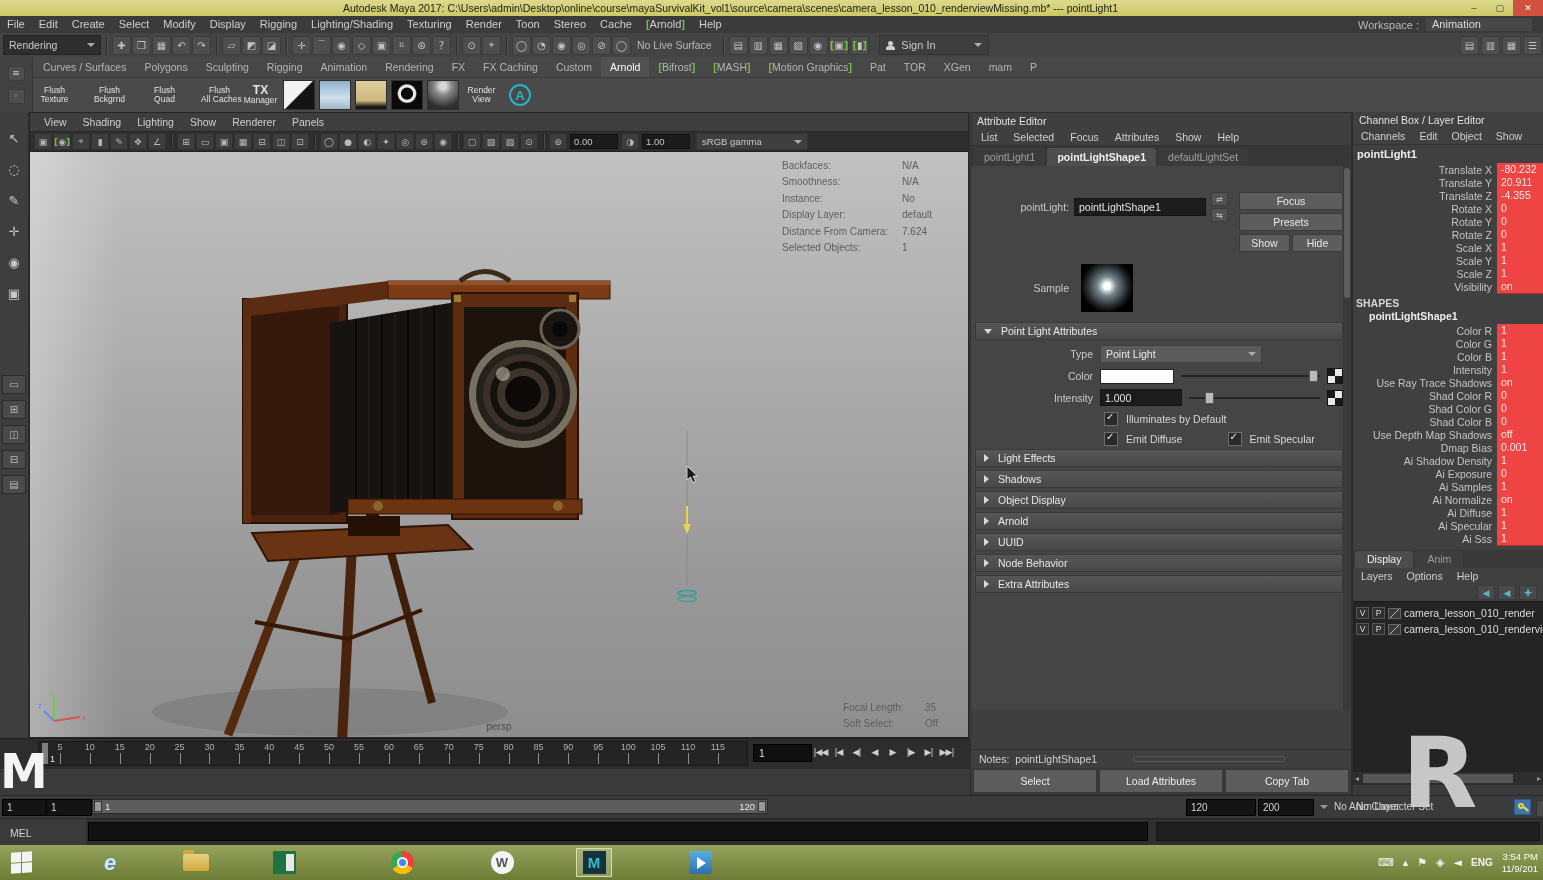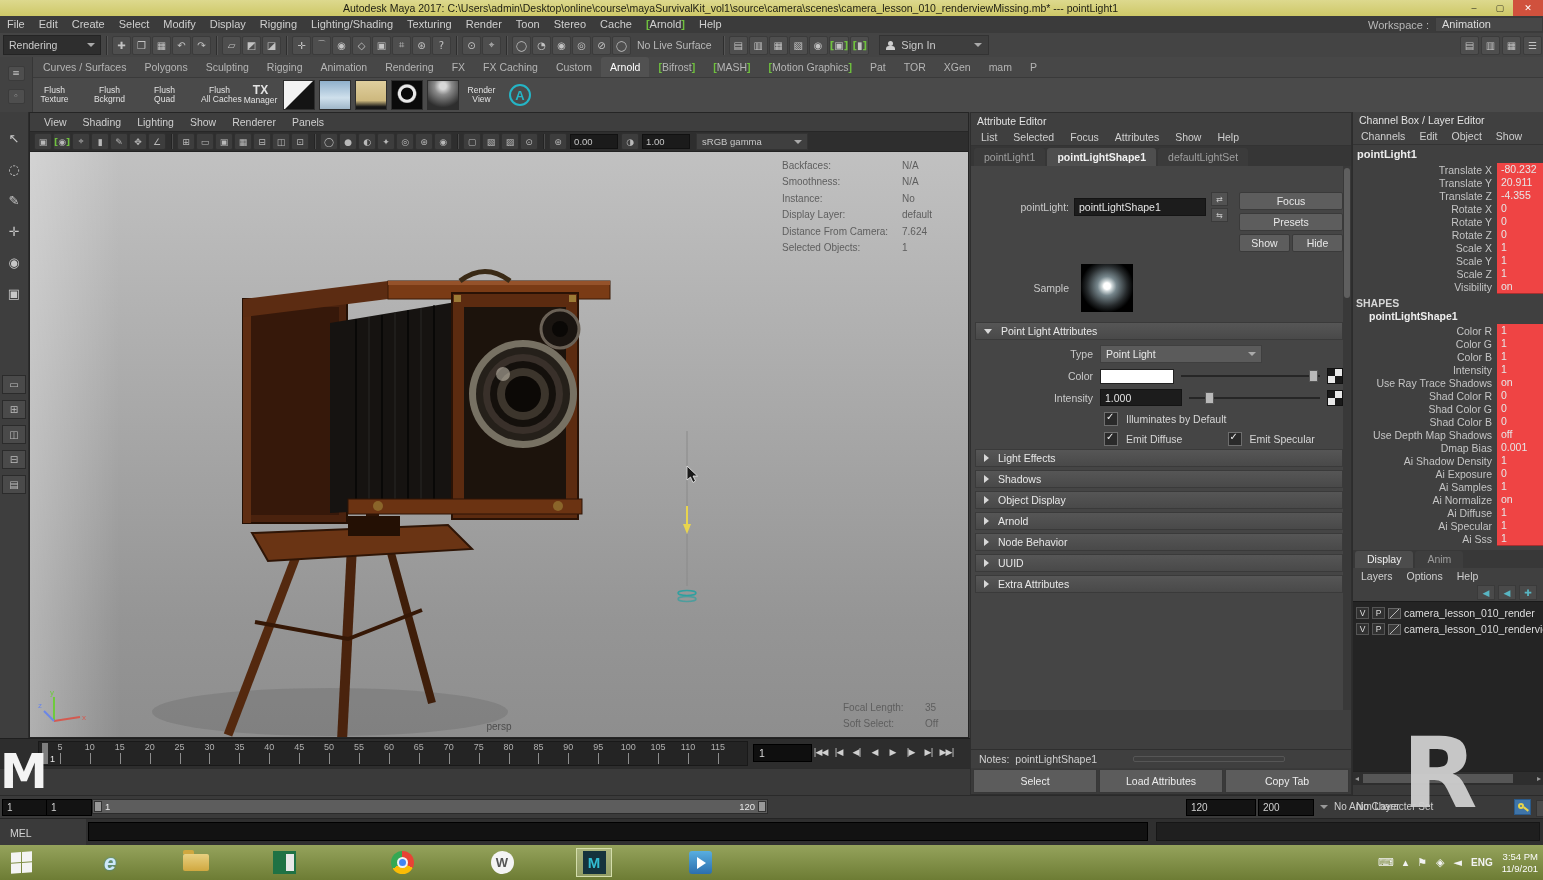--- a/index.html
+++ b/index.html
@@ -11,21 +11,21 @@
   .titlebar{position:absolute;left:0;top:0;width:100%;height:16px;background:linear-gradient(#ddd98e,#cec867);
             display:flex;align-items:center;z-index:20;}
   .titlebar .title{flex:1;text-align:center;font-size:10.5px;color:#1d1d12;white-space:nowrap;overflow:hidden;}
   .winbtn{width:26px;height:16px;display:flex;align-items:center;justify-content:center;font-size:9px;color:#3a3a28;}
   .winbtn.close{background:#d0513d;color:#fff;width:30px;}
 
   
   .menubar{position:absolute;top:16px;left:0;height:17px;width:100%;background:#3b3b3b;display:flex;align-items:center;border-bottom:1px solid #313131;}
   .mitem{padding:0 7px;color:#cfcfcf;font-size:11px;line-height:17px;white-space:nowrap;}
   .br{color:#6fc13e;font-weight:bold;}
-  .workspace{margin-left:auto;display:flex;align-items:center;gap:6px;color:#b8b8b8;}
+  .workspace{margin-left:auto;display:flex;align-items:center;gap:6px;padding-right:10px;color:#b8b8b8;}
   .wval{background:#474747;border:1px solid #3a3a3a;padding:0 16px 0 6px;height:13px;line-height:13px;color:#dcdcdc;min-width:84px;}
 
   
   .statusline{position:absolute;top:33px;left:0;height:24px;width:100%;background:#444;display:flex;align-items:center;padding-left:3px;border-bottom:1px solid #353535;}
   .menuset{width:86px;height:18px;background:#2e2e2e;border:1px solid #242424;color:#ccc;display:flex;align-items:center;padding:0 5px;font-size:10.5px;}
   .caret{width:0;height:0;border-left:4px solid transparent;border-right:4px solid transparent;border-top:4px solid #aaa;margin-left:auto;}
   .sl-group{display:flex;align-items:center;gap:1px;}
   .ic{min-width:17px;height:17px;display:flex;align-items:center;justify-content:center;background:#4e4e4e;border:1px solid #3b3b3b;border-radius:2px;color:#c3c3c3;font-size:10px;font-family:"DejaVu Sans",sans-serif;}
   .sep{width:1px;height:19px;background:#2e2e2e;margin:0 5px;box-shadow:1px 0 0 #555;}
   .nolive{color:#b9b9b9;font-size:10.5px;padding:0 6px;white-space:nowrap;}
@@ -910,26 +910,26 @@
             <span>Object Display</span>
           </div>
 
           <div class="ae-section ae-collapsed">
             <span class="tri-r"></span>
             <span>Arnold</span>
           </div>
 
           <div class="ae-section ae-collapsed">
             <span class="tri-r"></span>
-            <span>Node Behavior</span>
+            <span>UUID</span>
           </div>
 
           <div class="ae-section ae-collapsed">
             <span class="tri-r"></span>
-            <span>UUID</span>
+            <span>Node Behavior</span>
           </div>
 
           <div class="ae-section ae-collapsed">
             <span class="tri-r"></span>
             <span>Extra Attributes</span>
           </div>
         </div>
       <div class="ae-scrollbar">
           <div class="ae-scroll-thumb"></div>
         </div>

